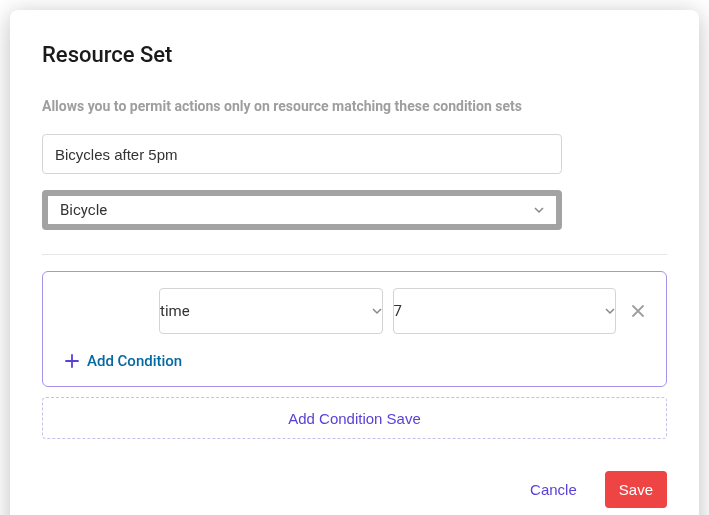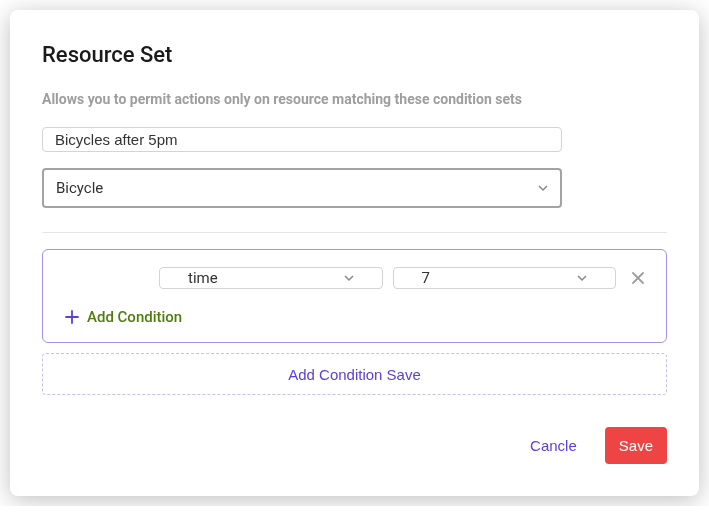--- a/index.html
+++ b/index.html
@@ -12,43 +12,43 @@
       width: 689px;
       background: #fff;
       border-radius: 8px;
       box-shadow: 0 4px 24px rgba(0,0,0,0.25);
       padding: 32px;
     }
     .title {
       font-size: 22px;
       font-weight: 500;
       color: #1a1a1a;
-      margin-bottom: 24px;
+      margin-bottom: 31px;
     }
     .description {
       font-size: 14px;
       color: #9e9e9e;
       margin-bottom: 20px;
       font-weight: bold;
     }
     .text-input {
       width: 520px;
-      height: 25px;
+      height: 40px;
       border: 1px solid #d4d4d4;
       border-radius: 4px;
       padding: 0 12px;
       font-size: 15px;
       color: #333;
       margin-bottom: 16px;
       outline: none;
     }
     .select-wrap {
       width: 520px;
       height: 40px;
-      border: 2px solid #a3a3a3;
+      border: 6px solid #a3a3a3;
       border-radius: 4px;
       padding: 0 12px;
       display: flex;
       align-items: center;
       justify-content: space-between;
       cursor: pointer;
       margin-bottom: 24px;
     }
     .select-wrap span {
       font-size: 15px;
@@ -73,24 +73,24 @@
       display: flex;
       align-items: center;
       gap: 10px;
       margin-bottom: 18px;
     }
     .spacer-left {
       width: 90px;
       flex-shrink: 0;
     }
     .cond-select {
-      height: 22px;
+      height: 46px;
       border: 1px solid #d4d4d4;
       border-radius: 4px;
-      padding: 0 28px;
+      padding: 0 0;
       display: flex;
       align-items: center;
       justify-content: space-between;
       cursor: pointer;
       flex: 1;
       min-width: 0;
     }
     .cond-select span {
       font-size: 15px;
       color: #333;
@@ -102,21 +102,21 @@
       align-items: center;
       justify-content: center;
       cursor: pointer;
       color: #9e9e9e;
       flex-shrink: 0;
     }
     .add-condition {
       display: flex;
       align-items: center;
       gap: 8px;
-      color: #4d7c0f;
+      color: #0369a1;
       font-size: 15px;
       font-weight: 500;
       cursor: pointer;
       padding-left: 6px;
     }
     .plus-icon {
       width: 14px;
       height: 14px;
     }
     .add-group-btn {

